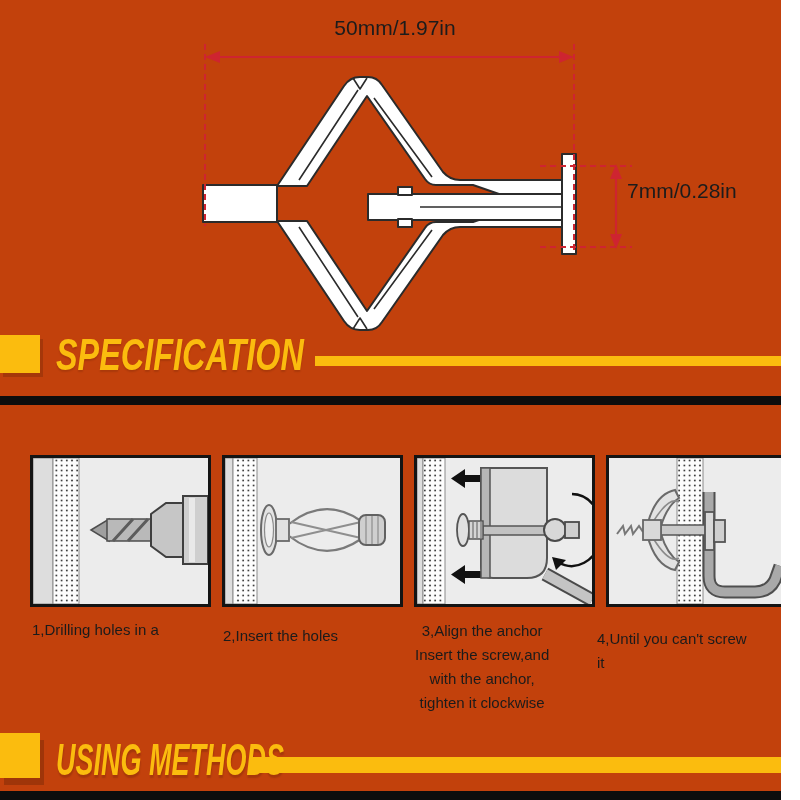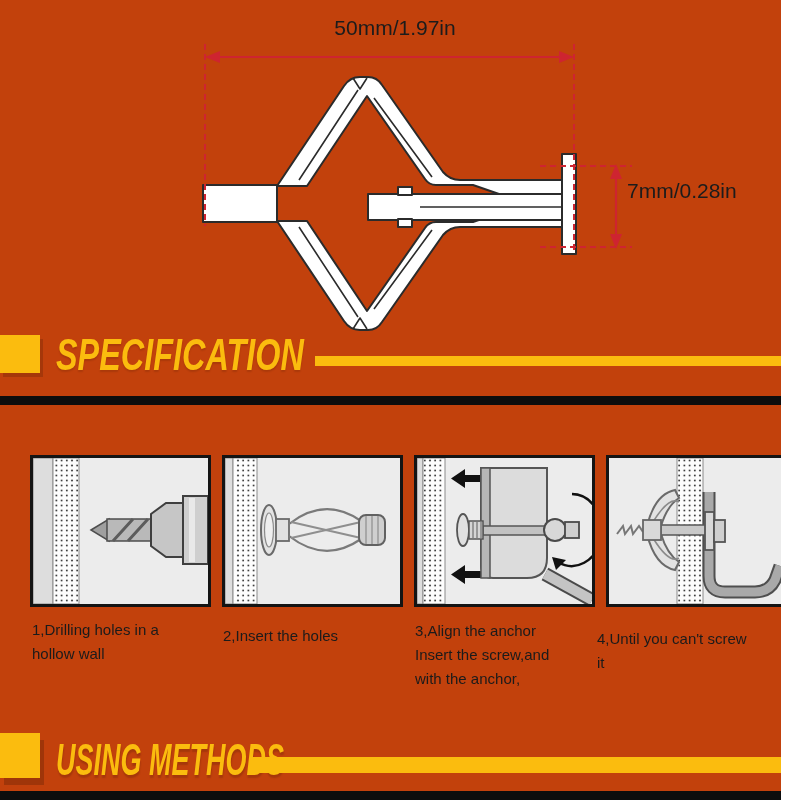--- a/index.html
+++ b/index.html
@@ -42,21 +42,21 @@
   
   .panel{position:absolute;top:455px;width:181px;height:152px;border:3px solid #141414;
     background:#ececec;box-sizing:border-box;}
   #panel-1{left:30px;} #panel-2{left:222px;} #panel-3{left:414px;} #panel-4{left:606px;}
   .panel svg{display:block;width:175px;height:146px;}
 
   
   .caption{position:absolute;font-size:15px;line-height:24px;color:#1b1b1b;white-space:nowrap;}
   #caption-1{left:32px;top:618px;}
   #caption-2{left:223px;top:624px;}
-  #caption-3{left:415px;top:619px;}
+  #caption-3{left:415px;top:619px;text-align:center;}
   #caption-4{left:597px;top:615px;margin-top:12px;}
 </style>
 </head>
 <body>
 
 <div class="screen">
 
   <div class="dim-label" id="dim-width">50mm/1.97in</div>
 
   <svg class="diagram-svg" viewBox="0 0 800 340">
@@ -217,29 +217,29 @@
         <rect x="52" y="67" width="46" height="10" fill="#c9c9c9" stroke="#555" stroke-width="1.5"></rect>
         <rect x="34" y="62" width="18" height="20" fill="#d9d9d9" stroke="#666" stroke-width="1.8"></rect>
         <rect x="96" y="54" width="9" height="38" fill="#d9d9d9" stroke="#555" stroke-width="1.8"></rect>
         <rect x="105" y="62" width="11" height="22" fill="#cfcfcf" stroke="#555" stroke-width="1.8"></rect>
       </g>
     </svg>
   </div>
 
   <div class="caption" id="caption-1">
     <div>1,Drilling holes in a</div>
-    <div>hollow wall</div>
   </div>
   <div class="caption" id="caption-2">
     <div>2,Insert the holes</div>
   </div>
   <div class="caption" id="caption-3">
     <div>3,Align the anchor</div>
     <div>Insert the screw,and</div>
     <div>with the anchor,</div>
+    <div>tighten it clockwise</div>
   </div>
   <div class="caption" id="caption-4">
     <div>4,Until you can't screw</div>
     <div>it</div>
   </div>
 
   <div class="banner" id="using-banner">
     <div class="block"></div>
     <div class="title">USING METHODS</div>
     <div class="bar"></div>

